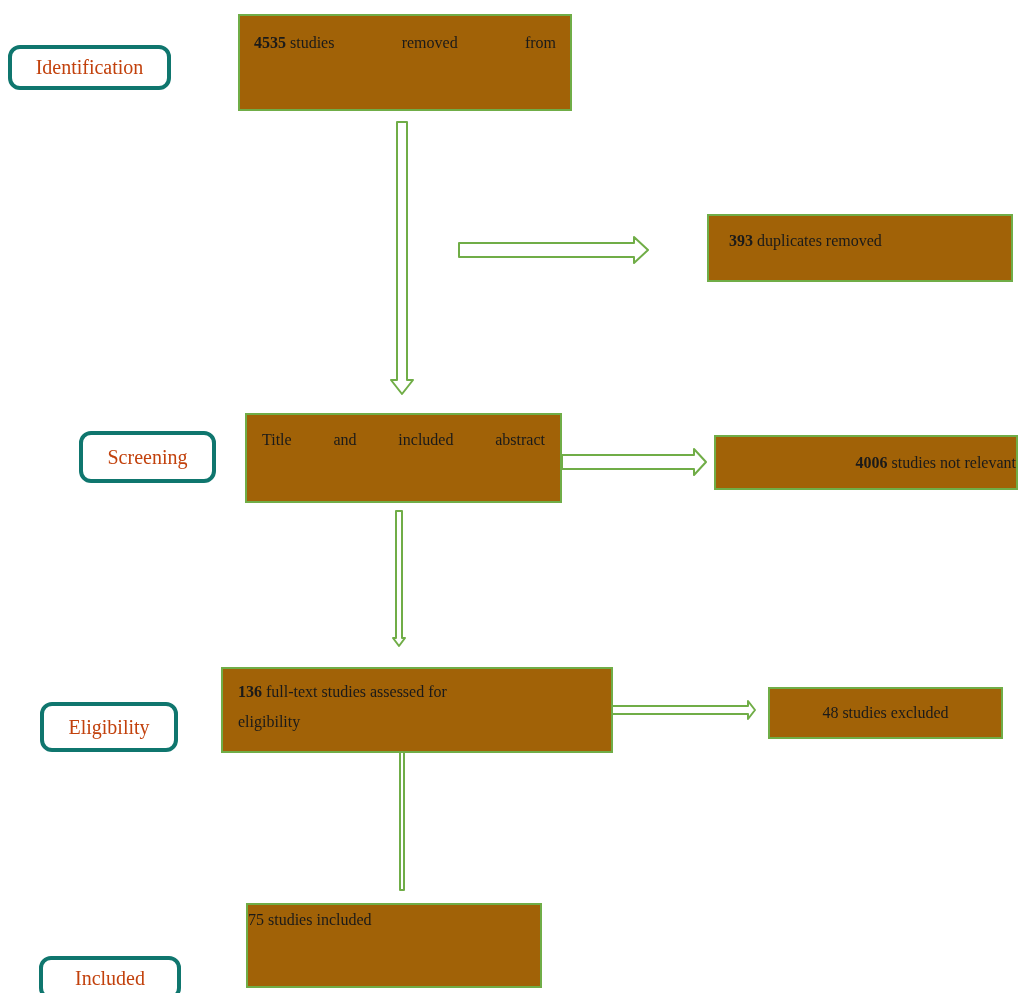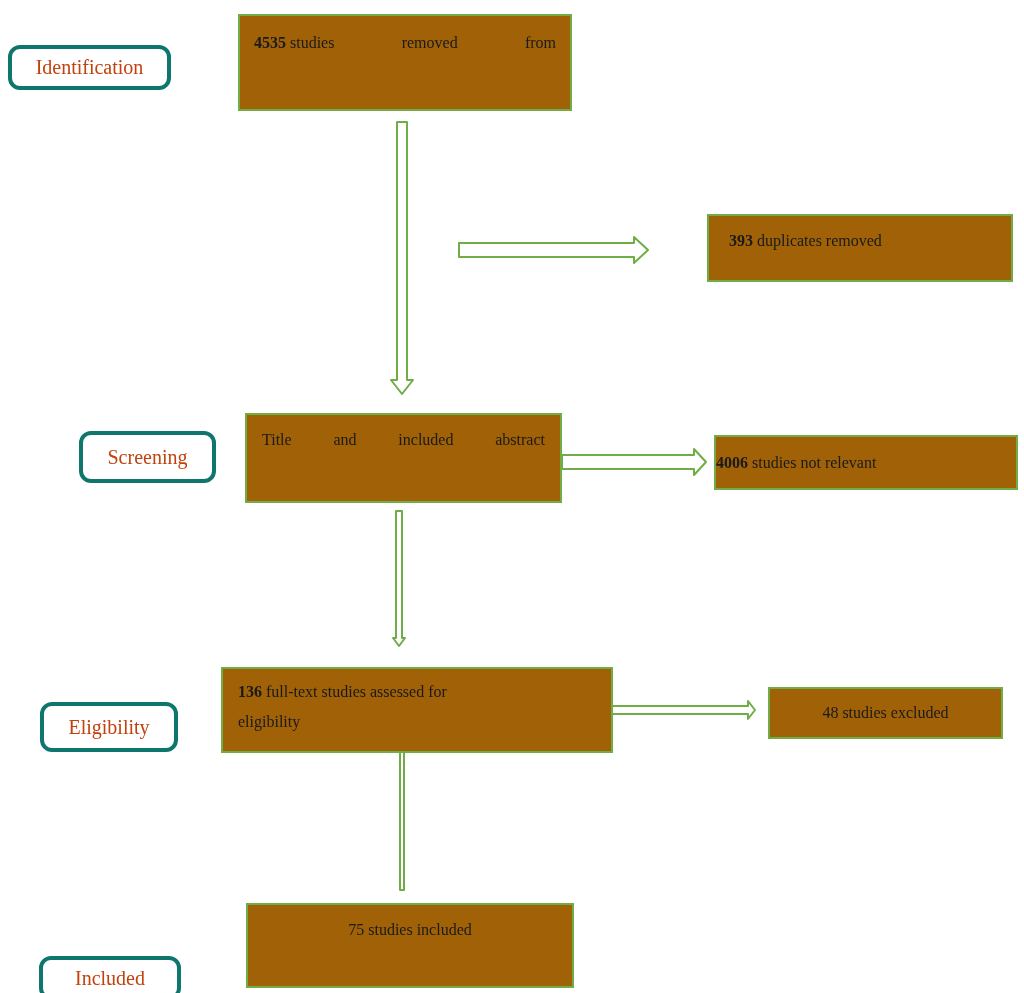--- a/index.html
+++ b/index.html
@@ -98,34 +98,34 @@
 
 <div class="flow-box" style="left:245px; top:413px; width:317px; height:90px; padding:10px 15px 12px 15px;">
   <div class="just-line">
     <span>Title</span>
     <span>and</span>
     <span>included</span>
     <span>abstract</span>
   </div>
 </div>
 
-<div class="flow-box" style="left:714px; top:435px; width:304px; height:55px; display:flex; align-items:center; justify-content:flex-start;">
+<div class="flow-box" style="left:714px; top:435px; width:304px; height:55px; display:flex; align-items:center; justify-content:flex-end;">
   <span>
     <span class="num">4006</span>
     <span>studies not relevant</span>
   </span>
 </div>
 
 <div class="flow-box" style="left:221px; top:667px; width:392px; height:86px; padding:8px 15px 0 15px;">
   <div>
     <span class="num">136</span>
     <span>full-text studies assessed for</span>
   </div>
   <div>eligibility</div>
 </div>
 
 <div class="flow-box" style="left:768px; top:687px; width:235px; height:52px; display:flex; align-items:center; justify-content:center;">
   <span>48 studies excluded</span>
 </div>
 
-<div class="flow-box" style="left:246px; top:903px; width:328px; height:85px; padding:10px 0 0 0; text-align:center;">
+<div class="flow-box" style="left:246px; top:903px; width:296px; height:85px; padding:0 0 0 0; text-align:left;">
   <span>75 studies included</span>
 </div>
 
 </body></html>

